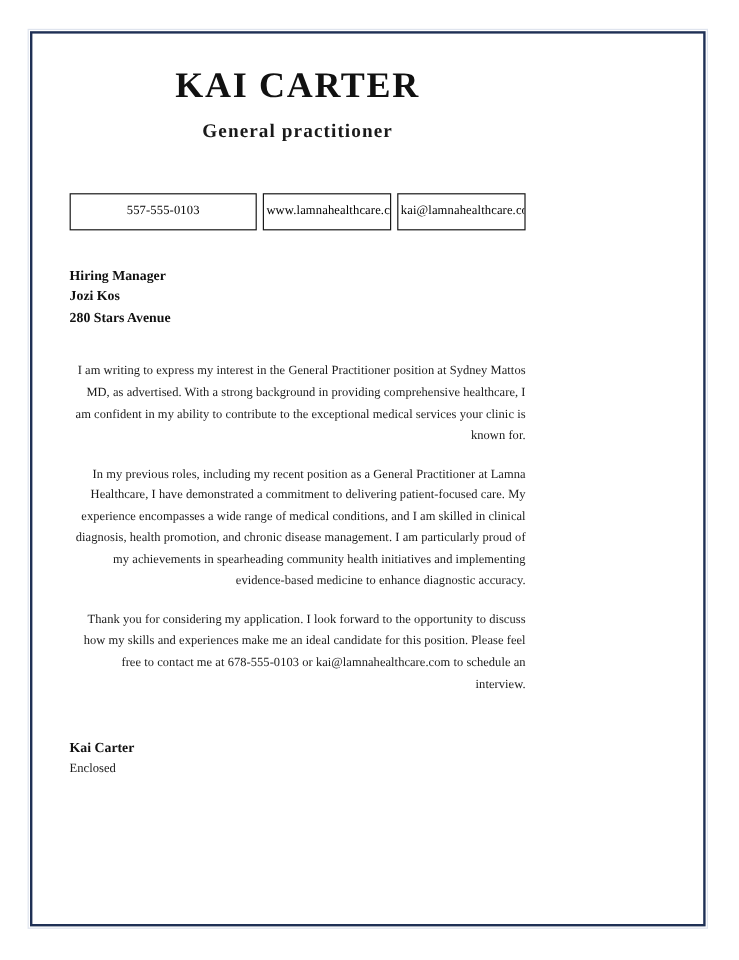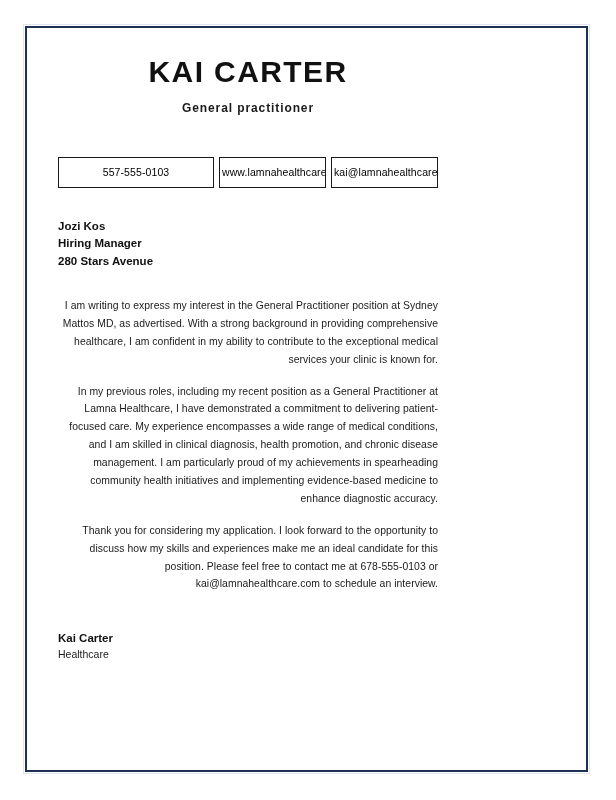--- a/index.html
+++ b/index.html
@@ -38,37 +38,38 @@
   }
 
   .content {
     position: absolute;
     left: 0;
     top: 0;
     width: 496px;
     height: 800px;
     box-sizing: border-box;
     padding: 26px 28px;
+    font-family: Liberation Serif, serif;
   }
 
   
   .letter-header {
     text-align: center;
     padding-top: 29px;
   }
   .name-title {
     font-size: 30px;
     font-weight: bold;
     letter-spacing: 1.4px;
     line-height: 1.1;
     margin: 0;
     color: #111111;
   }
   .job-title {
-    font-size: 12px;
+    font-size: 16px;
     font-weight: bold;
     letter-spacing: 0.9px;
     margin: 13px 0 0 0;
     color: #1a1a1a;
   }
 
   
   .contact-bar {
     display: flex;
     margin: 42px 30px 0 30px;
@@ -150,32 +151,32 @@
 
     <div class="contact-bar">
       <div class="contact-cell phone">557-555-0103</div>
       <div class="contact-cell">www.lamnahealthcare.com</div>
       <div class="contact-cell">kai@lamnahealthcare.com</div>
     </div>
 
     <div class="letter-body">
 
       <div class="recipient">
+        <div>Hiring Manager</div>
         <div>Jozi Kos</div>
-        <div>Hiring Manager</div>
         <div>280 Stars Avenue</div>
       </div>
 
 
       <div class="paragraphs">
         <p>I am writing to express my interest in the General Practitioner position at Sydney Mattos MD, as advertised. With a strong background in providing comprehensive healthcare, I am confident in my ability to contribute to the exceptional medical services your clinic is known for.</p>
         <p>In my previous roles, including my recent position as a General Practitioner at Lamna Healthcare, I have demonstrated a commitment to delivering patient-focused care. My experience encompasses a wide range of medical conditions, and I am skilled in clinical diagnosis, health promotion, and chronic disease management. I am particularly proud of my achievements in spearheading community health initiatives and implementing evidence-based medicine to enhance diagnostic accuracy.</p>
         <p>Thank you for considering my application. I look forward to the opportunity to discuss how my skills and experiences make me an ideal candidate for this position. Please feel free to contact me at 678-555-0103 or kai@lamnahealthcare.com to schedule an interview.</p>
       </div>
 
       <div class="signature">
         <div class="signature-name">Kai Carter</div>
-        <div class="signature-enclosure">Healthcare</div>
+        <div class="signature-enclosure">Enclosed</div>
       </div>
 
     </div>
   </div>
 </div>
 
 </body></html>

